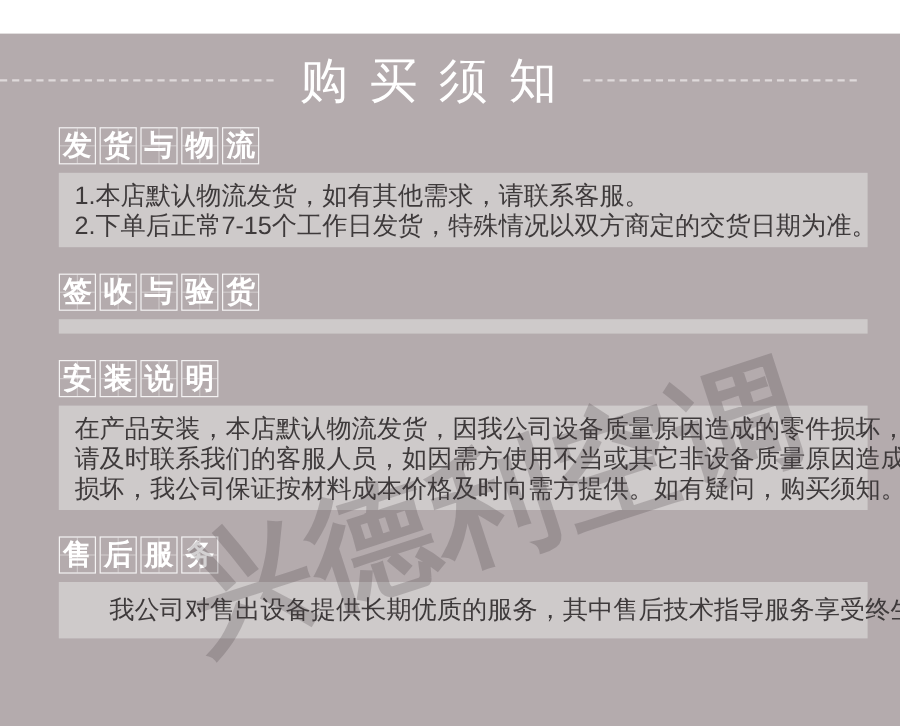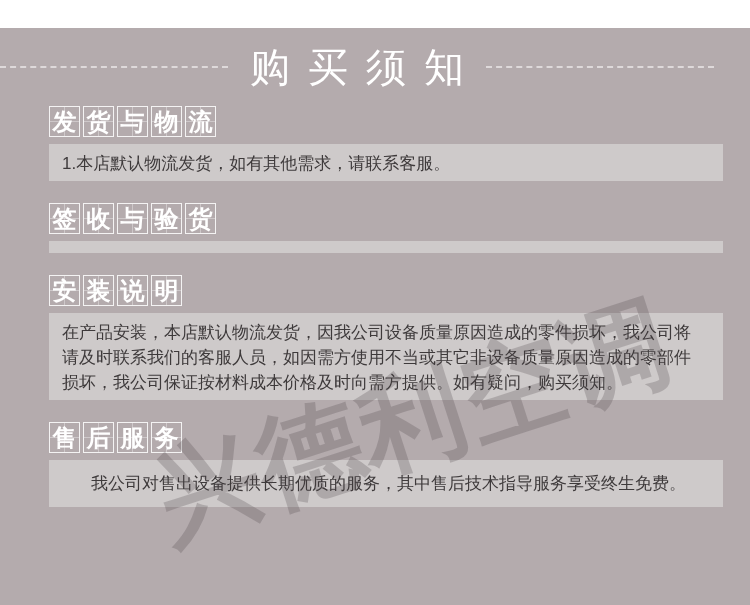--- a/index.html
+++ b/index.html
@@ -69,21 +69,21 @@
     background:
       linear-gradient(var(--gridfaint),var(--gridfaint)) 50% 0/1px 100% no-repeat,
       linear-gradient(var(--gridfaint),var(--gridfaint)) 0 50%/100% 1px no-repeat;
   }
   .content-box{
     background:var(--box);
     padding:7px 12px 5px 13px;
     color:var(--text);
   }
   .content-box .line{
-    font-size:17px;
+    font-size:21px;
     line-height:25px;
     white-space:nowrap;
   }
   .section-4 .content-box{padding-top:11px;padding-bottom:11px;padding-left:42px;}
   .watermark{
     position:absolute;
     left:158px;top:450px;
     font-size:105px;
     font-weight:bold;
     letter-spacing:2px;
@@ -112,20 +112,21 @@
   <section class="section section-1">
     <div class="heading">
           <span class="hchar">发</span>
           <span class="hchar">货</span>
           <span class="hchar">与</span>
           <span class="hchar">物</span>
           <span class="hchar">流</span>
         </div>
     <div class="content-box">
           <div class="line">1.本店默认物流发货，如有其他需求，请联系客服。</div>
+          <div class="line">2.下单后正常7-15个工作日发货，特殊情况以双方商定的交货日期为准。</div>
         </div>
   </section>
 
   <section class="section section-2">
     <div class="heading">
           <span class="hchar">签</span>
           <span class="hchar">收</span>
           <span class="hchar">与</span>
           <span class="hchar">验</span>
           <span class="hchar">货</span>

